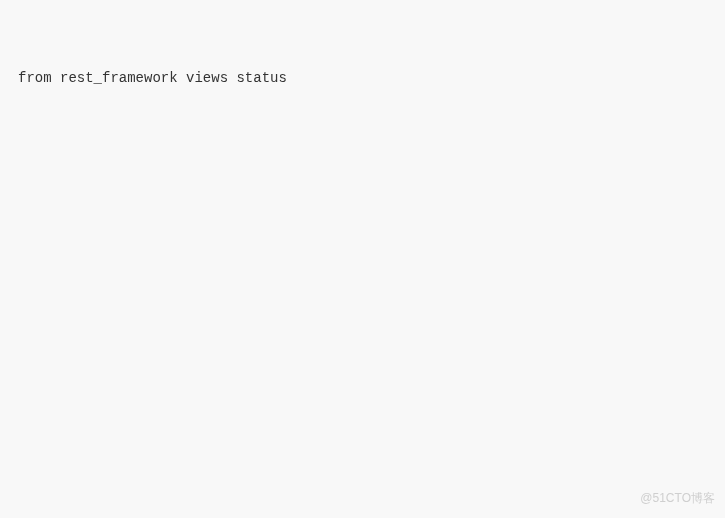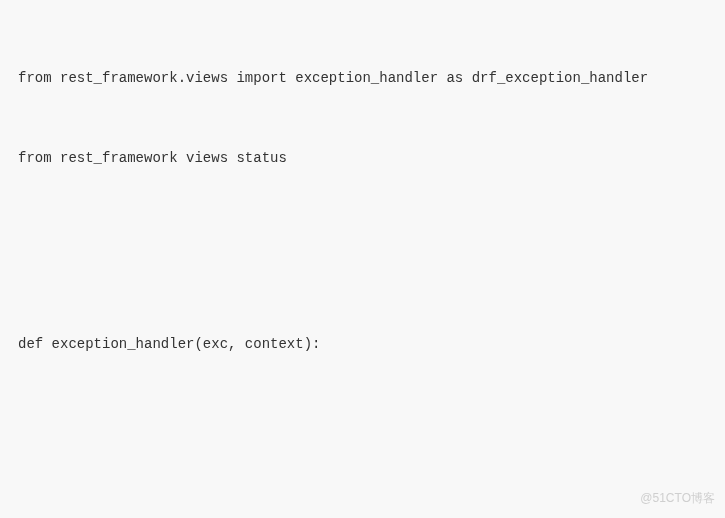--- a/index.html
+++ b/index.html
@@ -27,25 +27,23 @@
     color: #cfcfcf;
     font-family: Arial, sans-serif;
     font-size: 12px;
     margin-left: 34px;
   }
 </style>
 </head>
 <body>
 
 <div class="code-block">
-  <span class="line">from rest_framework.views import exception_handler as drf_exception_handler</span>
   <span class="line">from rest_framework views status</span>
   <span class="line"></span>
   <span class="line"></span>
-  <span class="line">def exception_handler(exc, context):</span>
   
   
   <span class="line"></span>
   
   
   
   
   <span class="line"></span>
   
 </div>

